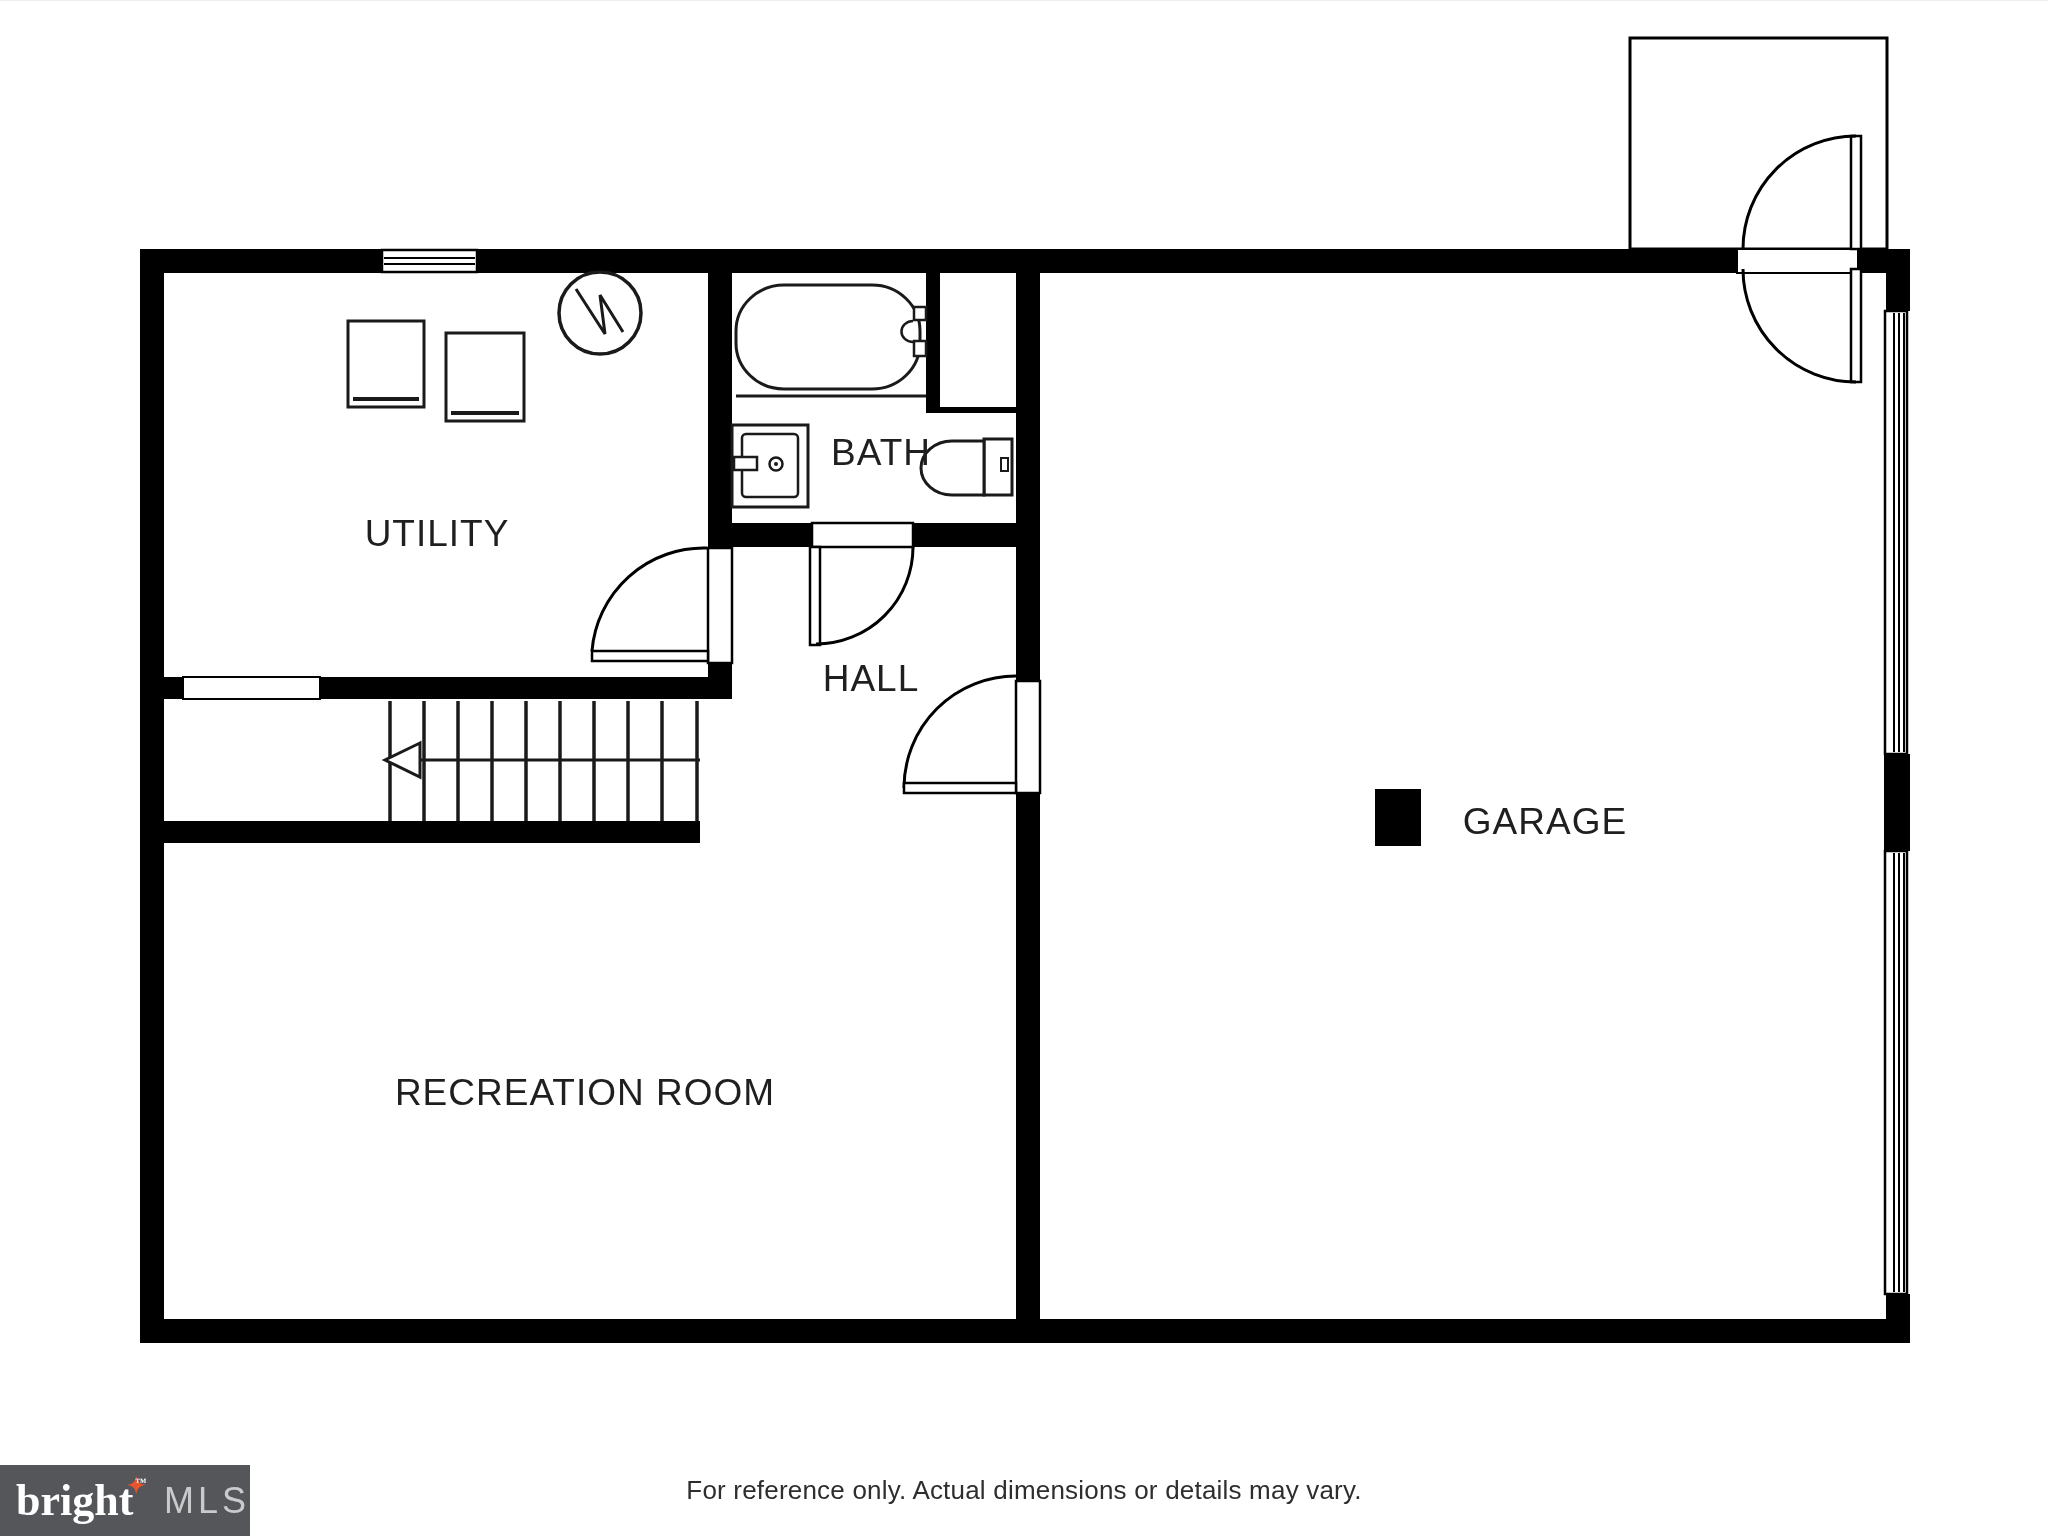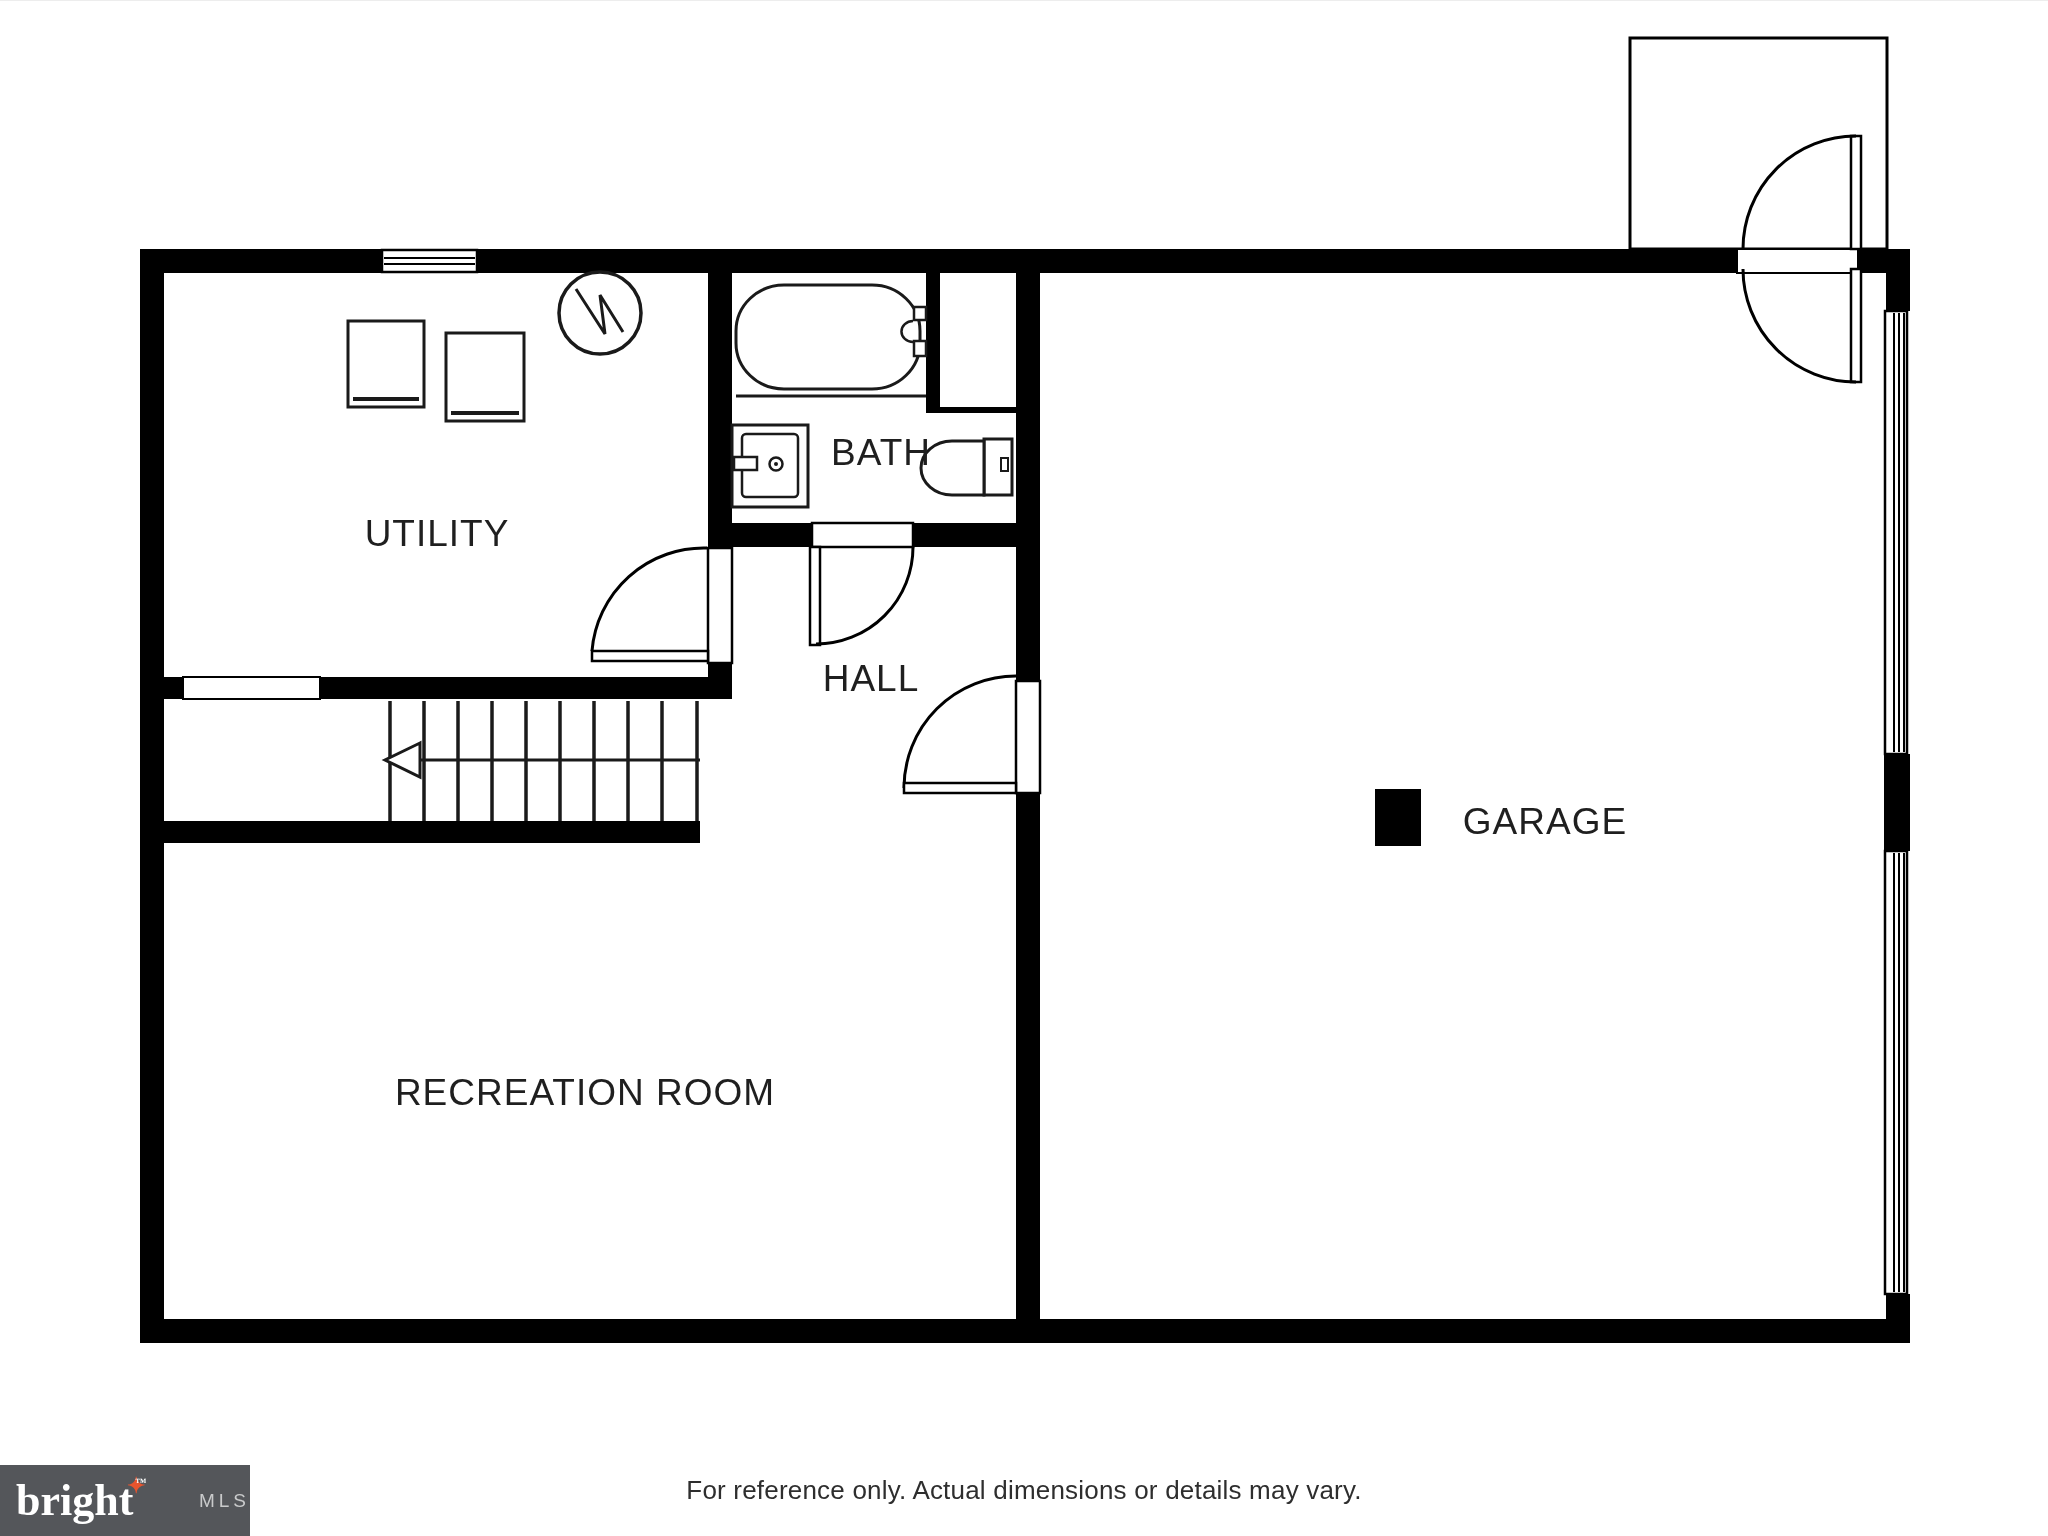--- a/index.html
+++ b/index.html
@@ -9,21 +9,21 @@
   svg text{font-family:"Liberation Sans", sans-serif;fill:#1f1f1f;letter-spacing:1px;}
   .room-label{font-size:37px;}
   .footer-note{position:absolute;left:0;right:0;top:1474px;text-align:center;
                font-size:26px;color:#2e2e2e;letter-spacing:0.2px;}
   .brand-box{position:absolute;left:0;top:1464px;width:250px;height:72px;
              display:flex;align-items:center;padding-left:16px;box-sizing:border-box;}
   .brand-word{font-family:"Liberation Serif", serif;font-weight:700;font-size:44px;
               line-height:1;position:relative;display:inline-block;}
   .brand-star{position:absolute;right:-1px;top:-4px;font-size:22px;line-height:1;}
   .brand-tm{font-size:11px;vertical-align:top;position:relative;top:-2px;left:2px;}
-  .brand-suffix{font-size:19px;letter-spacing:4px;margin-left:9px;font-weight:400;}
+  .brand-suffix{font-size:36px;letter-spacing:4px;margin-left:9px;font-weight:400;}
 </style>
 </head>
 <body>
 
 <div class="page">
 
 <svg width="2048" height="1536" viewBox="0 0 2048 1536">
 
   <g fill="#000000">
 

